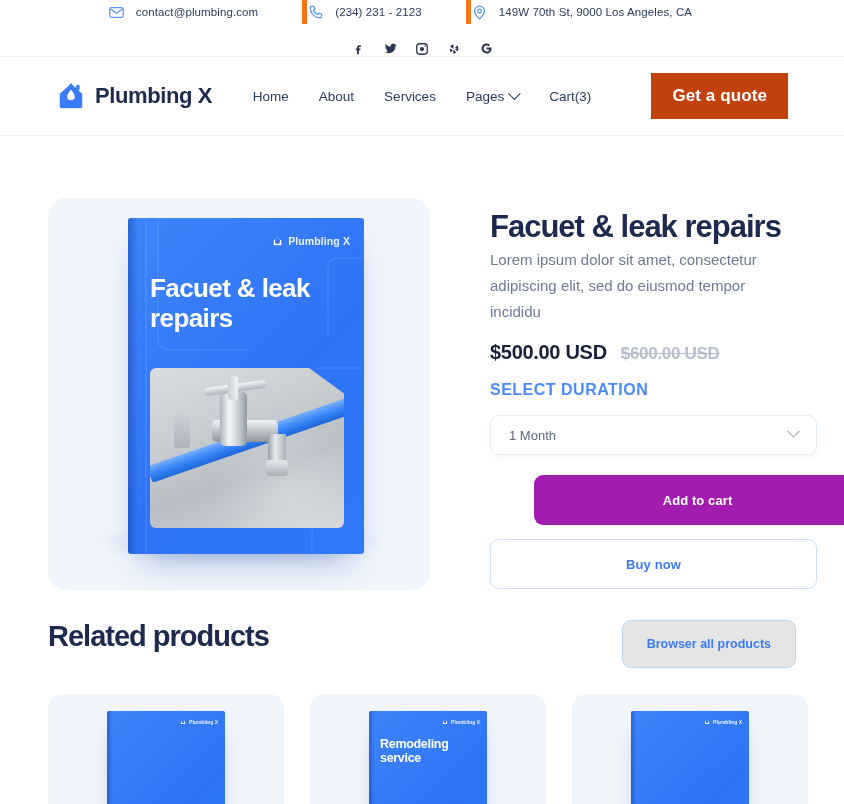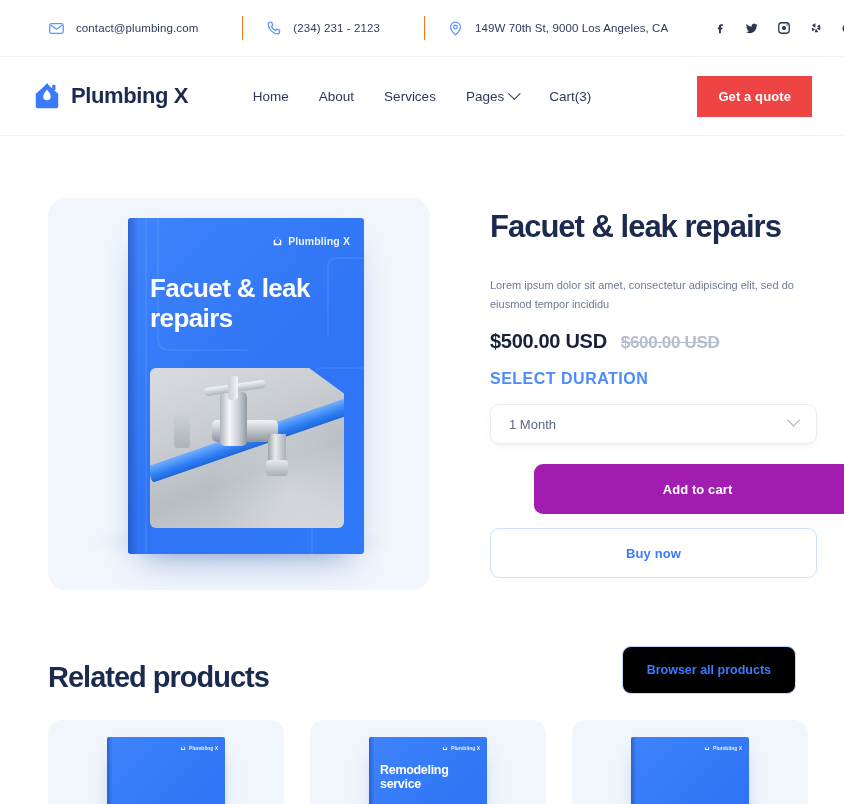--- a/index.html
+++ b/index.html
@@ -12,54 +12,55 @@
   }
 
   
   .topbar {
     height: 57px;
     padding: 0 48px;
     display: flex;
     align-items: center;
     justify-content: space-between;
     border-bottom: 1px solid #eceff6;
+    flex-direction: column;
   }
   .topbar-left { display: flex; align-items: center; }
   .contact-item {
     display: flex; align-items: center; gap: 11px;
     padding-right: 22px; margin-right: 22px;
     height: 24px;
   }
-  .contact-item + .contact-item { border-left: 1px solid #f97316; padding-left: 22px; }
+  .contact-item + .contact-item { border-left: 5px solid #f97316; }
   .contact-text { font-size: 11.5px; color: #2b3a5c; letter-spacing: .1px; white-space: nowrap; }
   .ci-icon { width: 17px; height: 17px; flex: 0 0 17px; display:block; }
   .social { display: flex; align-items: center; gap: 17px; }
   .social span {
     font-size: 13px; color: #2b3550; line-height: 1;
     display:flex; align-items:center; justify-content:center;
     width: 15px; height: 15px; cursor: pointer;
   }
   .social svg { display:block; }
 
   
   .nav {
     height: 79px;
-    padding: 0 32px;
+    padding: 0 56px;
     display: flex; align-items: center; justify-content: space-between;
     border-bottom: 1px solid #eceff6;
     position: relative;
   }
   .brand { display: flex; align-items: center; gap: 9px; }
   .brand-name { font-size: 22px; font-weight: 700; letter-spacing: -.4px; color:#1b2a4e; }
   .menu { display: flex; align-items: flex-start; gap: 30px; position:absolute; left:50%; transform:translateX(-50%); }
   .menu-item { font-size: 13.5px; color: #2b3a5c; display: flex; align-items: center; gap: 6px; cursor: pointer; white-space: nowrap;}
   .chev { width: 9px; height: 9px; border-right: 1.6px solid #2b3a5c; border-bottom: 1.6px solid #2b3a5c; transform: rotate(45deg) translate(-2px,-2px); }
   .cta {
-    background: #ef4444; color: #fff; border: none;
-    font-size: 13px; font-weight: 700; letter-spacing: .1px;
+    background: #c2410c; color: #fff; border: none;
+    font-size: 17px; font-weight: 700; letter-spacing: .1px;
     padding: 13px 21px; border-radius: 0; cursor: pointer;
     font-family: inherit;
   }
 
   
   .product {
     display: flex; gap: 60px;
     padding: 62px 48px 0 48px;
   }
   .gallery {
@@ -146,21 +147,21 @@
     border-radius: 4px;
   }
   .wall-seam{
     position:absolute; left:24px; top:46px; width:16px; height:34px;
     background: linear-gradient(180deg,#cdd1d6,#aeb3b9);
     border-radius:3px;
   }
 
   .details { padding-top: 12px; flex: 1; min-width: 0; }
   .p-title { font-size: 31px; font-weight: 700; letter-spacing: -1px; line-height: 1.12; color: #1b2a4e; }
-  .p-desc { margin-top: 31px; font-size: 11px; line-height: 1.75; color: #6e7a94; max-width: 320px; }
+  .p-desc { margin-top: 2px; font-size: 15px; line-height: 1.75; color: #6e7a94; max-width: 320px; }
   .p-price-row { margin-top: 16px; display: flex; align-items: baseline; gap: 14px; }
   .p-price { font-size: 20px; font-weight: 700; color: #18213c; letter-spacing: -.3px; }
   .p-price-old { font-size: 17px; font-weight: 700; color: #b6bdcc; text-decoration: line-through; letter-spacing: -.3px;}
   .p-label { margin-top: 17px; font-size: 16px; font-weight: 700; color: #4c8bfb; letter-spacing: .5px; }
   .select {
     margin-top: 16px; height: 40px; width: 327px;
     background: #fff; border: 1px solid #e7ebf3; border-radius: 9px;
     box-shadow: 0 3px 10px -5px rgba(60,90,150,.22);
     display: flex; align-items: center; justify-content: space-between;
     padding: 0 18px; cursor: pointer;
@@ -175,26 +176,26 @@
   }
   .btn-ghost {
     margin-top: 14px; width: 327px; height: 50px;
     background: #fff; border: 1px solid #cfe0fe; border-radius: 9px;
     color: #3b7bfa; font-size: 13px; font-weight: 700; cursor: pointer;
     font-family: inherit; letter-spacing:.1px;
   }
 
   
   .related-head {
-    margin-top: 56px; padding: 0 48px;
-    display: flex; align-items: flex-end; justify-content: space-between; gap: 12px;
+    margin-top: 30px; padding: 0 48px;
+    display: flex; align-items: flex-start; justify-content: space-between; gap: 12px;
   }
   .related-title { font-size: 29px; font-weight: 700; letter-spacing: -1px; color: #1b2a4e; }
   .browse-btn {
-    background: #000000; border: 1px solid #bcd6fd; border-radius: 9px;
+    background: #e5e5e5; border: 1px solid #bcd6fd; border-radius: 9px;
     color: #3b7bfa; font-size: 12.5px; font-weight: 700;
     padding: 16px 24px; cursor: pointer; font-family: inherit;
   }
   .cards { margin-top: 26px; padding: 0 48px; display: flex; gap: 26px; }
   .card {
     width: 236px; height: 170px; background: #f1f6fd; border-radius: 14px;
     position: relative; overflow: hidden; flex: 0 0 236px; cursor: pointer;
   }
   .mini-book {
     position: absolute; left: 50%; transform: translateX(-50%); top: 17px;

